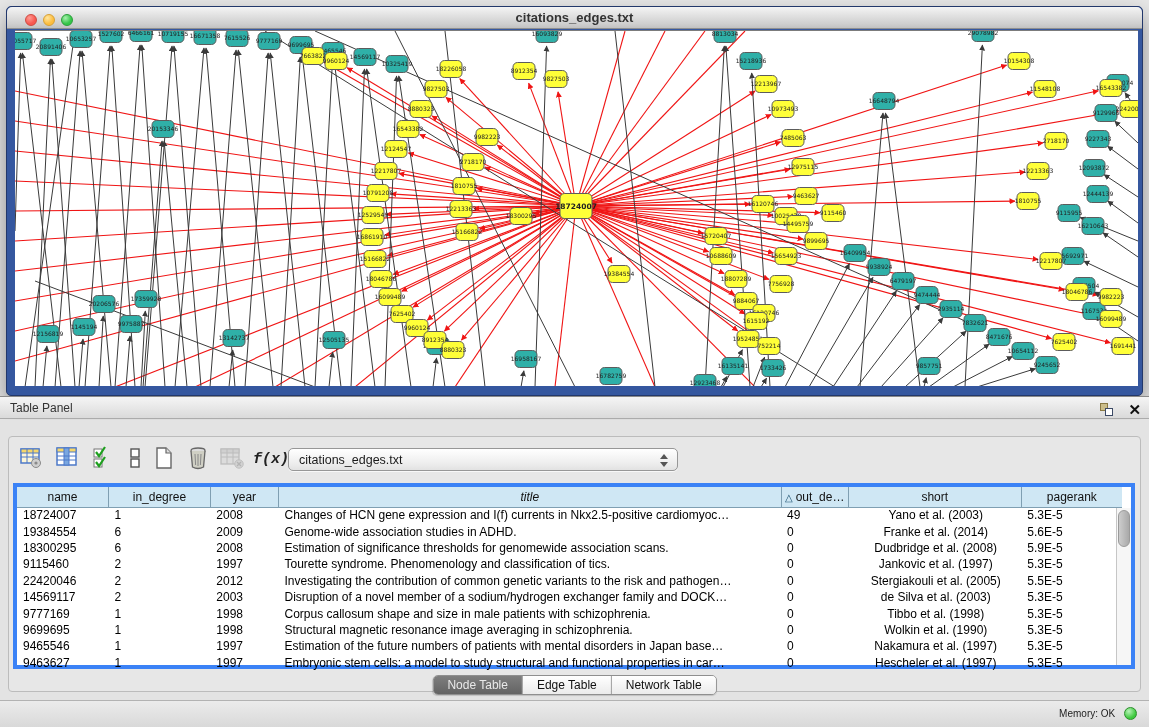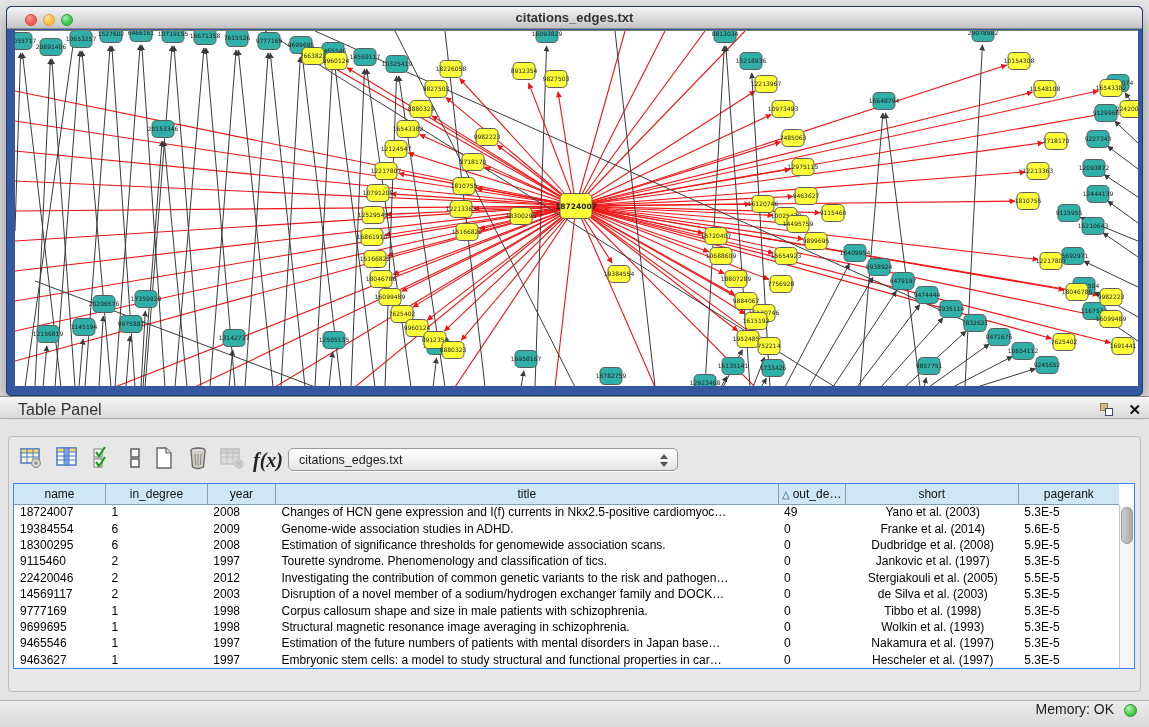--- a/index.html
+++ b/index.html
@@ -21,50 +21,50 @@
   .light.yellow { background:radial-gradient(circle at 35% 30%, #ffe6a0, #fdbd3f 60%); border:1px solid #d7a135; }
   .light.green  { background:radial-gradient(circle at 35% 30%, #a8f0ae, #35c649 60%); border:1px solid #2a9e39; }
   .canvas-wrap { position:absolute; left:8px; top:23px; width:1123px; height:356px;
                  background:#fff; overflow:hidden; border-top:1px solid #7c7c7c; }
   .canvas-wrap svg { display:block; }
 
   
   .panel-header { position:absolute; left:0; top:396px; width:1149px; height:23px;
                   background:linear-gradient(#f5f5f5,#dadada); border-top:1px solid #8a8a8a;
                   border-bottom:1px solid #ababab; }
-  .panel-header .label { position:absolute; left:18px; top:4px; font-size:16px; color:#333; }
+  .panel-header .label { position:absolute; left:10px; top:4px; font-size:12px; color:#333; }
   .panel-actions { position:absolute; right:8px; top:3px; }
   .float-icon { display:inline-block; position:relative; width:15px; height:15px; vertical-align:middle; margin-right:10px; cursor:default; }
   .float-icon .sq-back { position:absolute; left:1px; top:1px; width:8px; height:8px; border:1.5px solid #8a7a45; background:#cbbd8a; }
   .float-icon .sq-front{ position:absolute; right:1px; bottom:1px; width:8px; height:8px; border:1.5px solid #3c4a66; background:#fff; }
   .close-x { display:inline-block; font-size:15px; font-weight:bold; color:#111; vertical-align:middle; line-height:15px; }
 
   .panel-body { position:absolute; left:0; top:420px; width:1149px; height:280px; background:#e3e3e3; }
   .groupbox { position:absolute; left:8px; top:16px; width:1133px; height:256px;
               border:1px solid #bcbcbc; border-radius:4px; background:#e7e7e7; }
 
   .toolbar { position:absolute; left:13px; top:26px; height:30px; }
   .tbtn { position:absolute; top:0; width:30px; height:28px; text-align:center; }
   .tbtn svg { display:inline-block; }
   .tbtn.disabled { opacity:.45; }
-  .fx { font-family:Liberation Serif, serif; font-style:italic; font-weight:bold; font-size:20px; color:#222; line-height:28px; }
+  .fx { font-family:Liberation Mono, monospace; font-style:italic; font-weight:bold; font-size:15px; color:#222; line-height:28px; }
 
   .combo { position:absolute; left:288px; top:28px; width:390px; height:23px;
            border:1px solid #979797; border-radius:5px;
            background:linear-gradient(#ffffff,#ededed 70%,#e2e2e2);
            box-shadow:0 1px 0 rgba(255,255,255,.7); }
   .combo .val { position:absolute; left:10px; top:4px; font-size:12.5px; color:#1a1a1a; }
   .combo .stepper { position:absolute; right:8px; top:4px; width:9px; height:15px; }
   .combo .stepper .up, .combo .stepper .dn { position:absolute; left:0; width:0; height:0;
            border-left:4.5px solid transparent; border-right:4.5px solid transparent; }
   .combo .stepper .up { top:1px; border-bottom:5px solid #555; }
   .combo .stepper .dn { bottom:1px; border-top:5px solid #555; }
 
   .tablebox { position:absolute; left:13px; top:63px; width:1122px; height:186px;
-              background:#fff; border:1px solid #3b82f6; }
+              background:#fff; border:4px solid #3b82f6; }
   table.grid { border-collapse:collapse; table-layout:fixed; width:1105px; }
   table.grid th { height:20px; background:#cfe7f4; border-right:1px solid #7f9fb2;
                   border-bottom:1px solid #7f9fb2; font-size:12px; font-weight:normal;
                   color:#111; text-align:center; overflow:hidden; white-space:nowrap; }
   table.grid th:last-child { border-right:none; }
   table.grid td { height:16.4px; font-size:12px; color:#000; white-space:nowrap;
                   overflow:hidden; text-overflow:clip; padding:0 4px 0 6px; }
   td.c-center { text-align:center; }
   .sort-tri { color:#1a4f6e; font-size:10px; margin-right:3px; }
   .vscroll { position:absolute; right:0; top:21px; bottom:0; width:15px;
@@ -75,21 +75,21 @@
   .segctl { position:absolute; left:50%; transform:translateX(-50%); top:255px; height:20px;
             display:flex; border:1px solid #8f8f8f; border-radius:5px; overflow:hidden;
             box-shadow:0 1px 1px rgba(0,0,0,.15); }
   .seg { font-size:12px; line-height:18px; padding:0 14px; background:linear-gradient(#ffffff,#ebebeb);
          color:#111; border-right:1px solid #9a9a9a; }
   .seg:last-child { border-right:none; }
   .seg.active { background:linear-gradient(#7e7e7e,#636363); color:#e9e9e9; }
 
   .statusbar { position:absolute; left:0; top:700px; width:1149px; height:27px;
                background:linear-gradient(#ebebeb,#d9d9d9); border-top:1px solid #b2b2b2; }
-  .mem { position:absolute; right:12px; top:0; font-size:14px; color:#222; }
+  .mem { position:absolute; right:12px; top:6px; font-size:10px; color:#222; }
   .mem-dot { display:inline-block; width:13px; height:13px; border-radius:50%;
              vertical-align:-3px; margin-left:6px; border:1px solid #2a8f2a; }
 </style>
 </head>
 <body>
 
 <div class="win">
   <div class="titlebar">
     <span class="lights">
       <span class="light red"></span><span class="light yellow"></span><span class="light green"></span>
@@ -806,21 +806,21 @@
       </span>
   </div>
 
   <div class="tablebox">
     <table class="grid">
       <thead>
           <tr id="grid-head">
             <th style="width: 90px;">name</th>
             <th style="width: 100px;">in_degree</th>
             <th style="width: 67px;">year</th>
-            <th style="width: 494px;">title</th>
+            <th style="width: 494px; font-style: italic;">title</th>
             <th style="width: 66px; margin-top: 32px;"><span class="sort-tri">△</span>out_de…</th>
             <th style="width: 170px; margin-top: 48px;">short</th>
             <th style="width: 99px;">pagerank</th>
           </tr>
         </thead>
       <tbody id="grid-body">
           <tr>
             <td>18724007</td>
             <td>1</td>
             <td>2008</td>
@@ -882,21 +882,21 @@
             <td>0</td>
             <td class="c-center">Tibbo et al. (1998)</td>
             <td>5.3E-5</td>
           </tr>
           <tr>
             <td>9699695</td>
             <td>1</td>
             <td>1998</td>
             <td>Structural magnetic resonance image averaging in schizophrenia.</td>
             <td>0</td>
-            <td class="c-center">Wolkin et al. (1993)</td>
+            <td class="c-center">Wolkin et al. (1990)</td>
             <td>5.3E-5</td>
           </tr>
           <tr>
             <td>9465546</td>
             <td>1</td>
             <td>1997</td>
             <td>Estimation of the future numbers of patients with mental disorders in Japan base…</td>
             <td>0</td>
             <td class="c-center">Nakamura et al. (1997)</td>
             <td>5.3E-5</td>
@@ -910,20 +910,25 @@
             <td class="c-center">Hescheler et al. (1997)</td>
             <td>5.3E-5</td>
           </tr>
         </tbody>
     </table>
     <div class="vscroll">
       <div class="vthumb"></div>
     </div>
   </div>
 
+  <div class="segctl">
+    <span class="seg active">Node Table</span>
+    <span class="seg">Edge Table</span>
+    <span class="seg">Network Table</span>
+  </div>
 </div>
 
 <div class="statusbar">
   <span class="mem">
     <span>Memory: OK</span>
     <span class="mem-dot" style="background: radial-gradient(circle at 35% 30%, rgb(184, 243, 184), rgb(62, 201, 62) 65%);"></span>
   </span>
 </div>
 
 </body></html>

